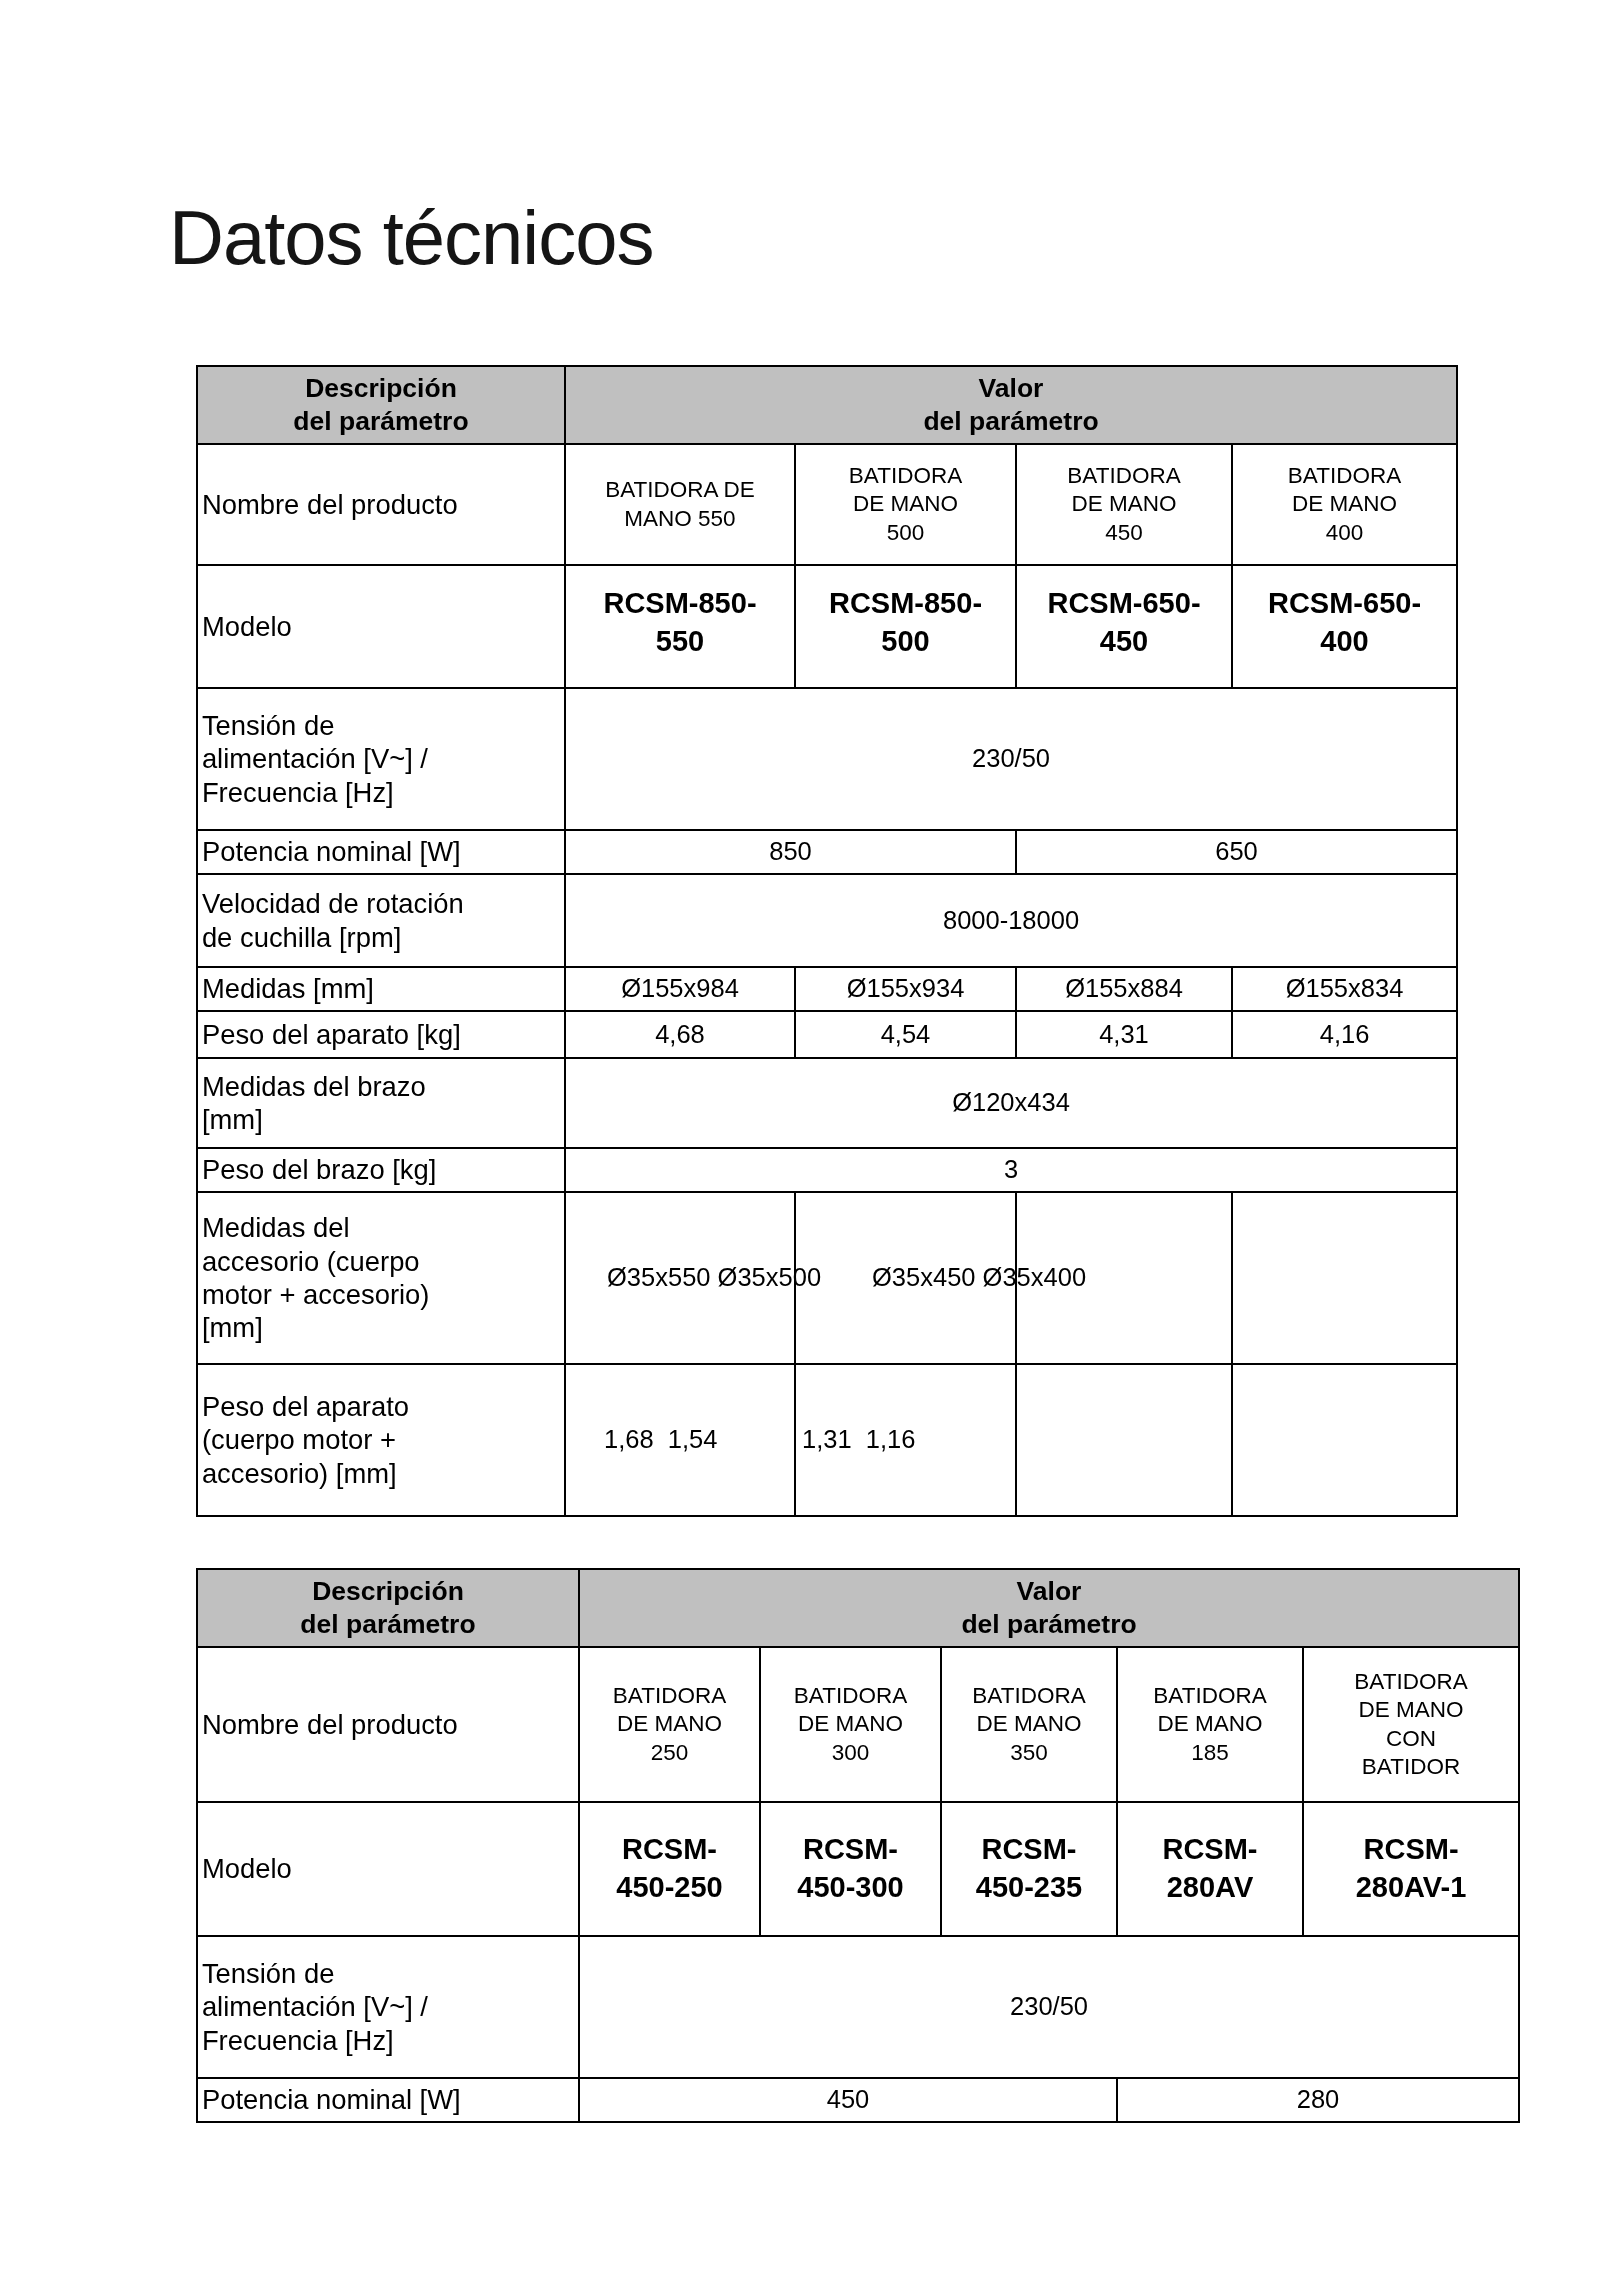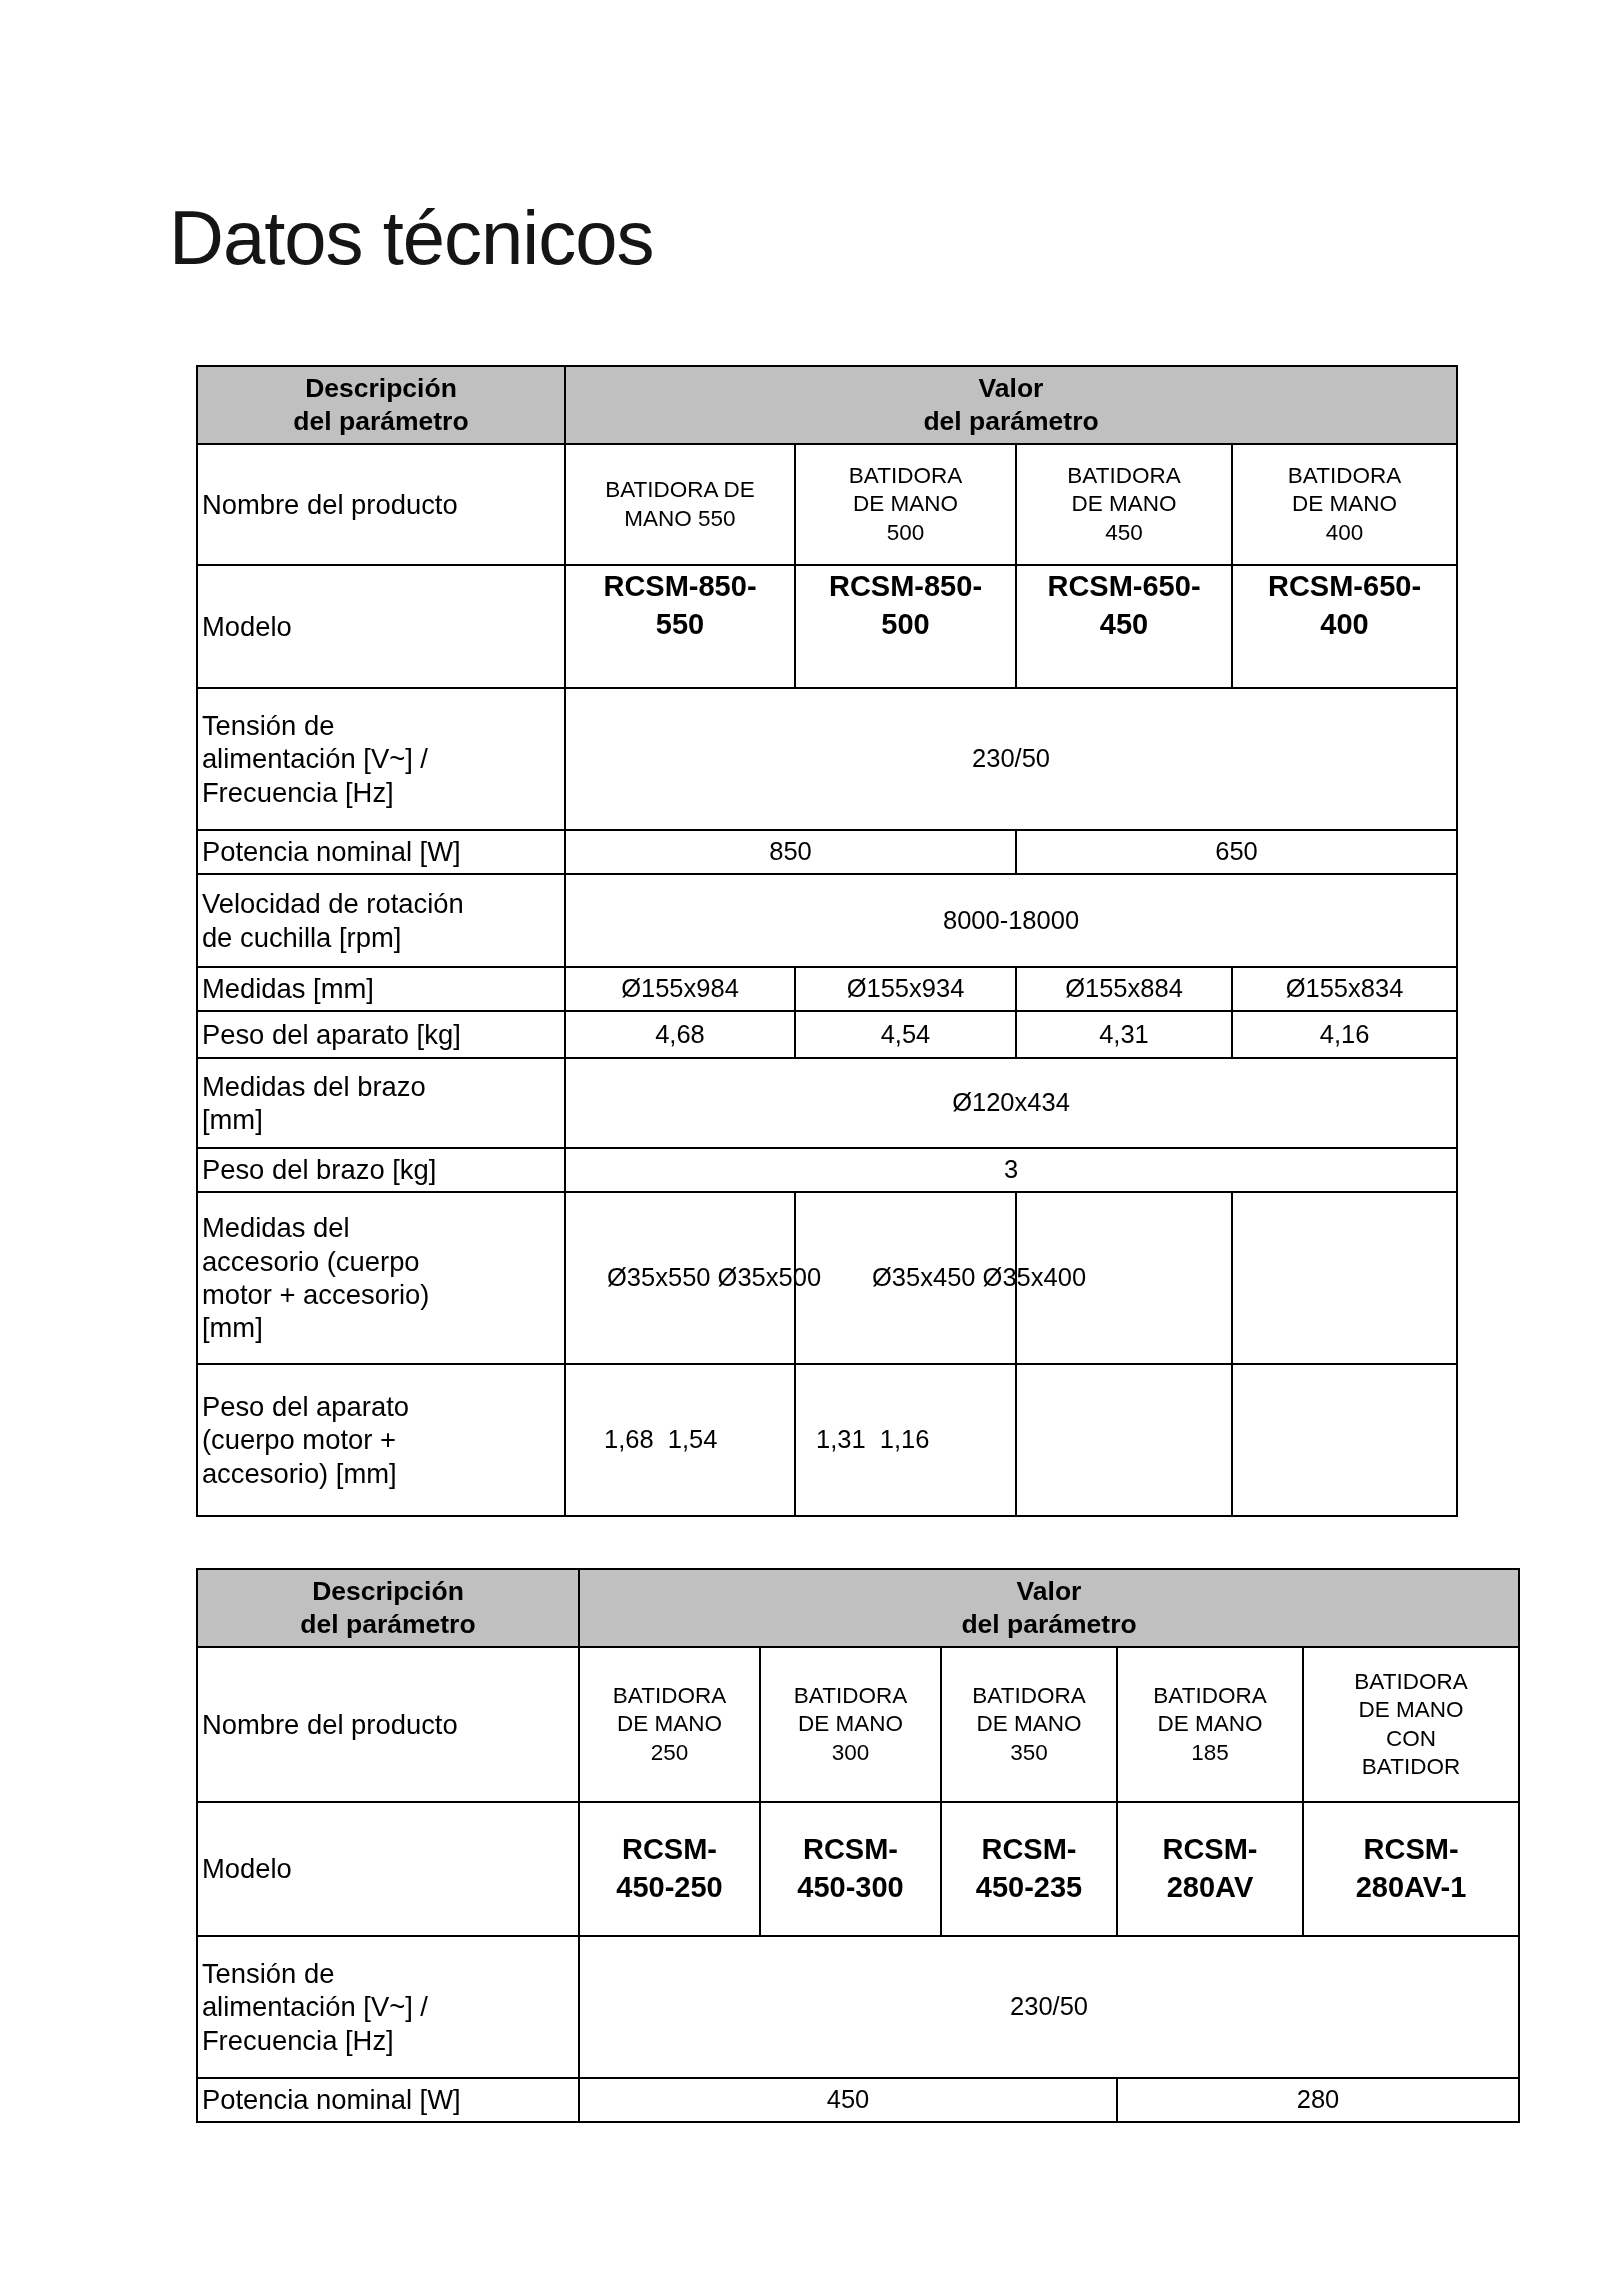--- a/index.html
+++ b/index.html
@@ -47,21 +47,21 @@
   }
   .lbl {
     text-align: left;
     padding: 5.9px 9.8px 5.9px 13.7px;
     font-size: 27.4px;
     line-height: 1.22;
   }
   .val { text-align: center; font-size: 25.5px; line-height: 1.25; }
   .val.small { font-size: 22.5px; line-height: 1.25; }
   .val.modelo { font-size: 29px; font-weight: bold; line-height: 1.3; }
-  .t1 .val.modelo { vertical-align: top; padding-top: 2px; }
+  .t1 .val.modelo { vertical-align: top; padding-top: 19px; }
   .val.of {
     white-space: nowrap;
     text-align: left;
     font-size: 25.5px;
     margin-left: 44px;
   }
 </style>
 </head>
 <body>
 
@@ -156,21 +156,21 @@
       <td class="val of" style="padding-left:41px">Ø35x550 Ø35x500</td>
       <td class="val of" style="padding-left:76px">Ø35x450 Ø35x400</td>
       <td class="val of"></td>
       <td class="val of"></td>
     </tr>
     <tr style="height:152px">
       <td class="lbl">Peso del aparato
 (cuerpo motor +
 accesorio) [mm]</td>
       <td class="val of" style="padding-left:38px">1,68&nbsp;&nbsp;1,54</td>
-      <td class="val of" style="padding-left:20px">1,31&nbsp;&nbsp;1,16</td>
+      <td class="val of" style="padding-left:6px">1,31&nbsp;&nbsp;1,16</td>
       <td class="val of"></td>
       <td class="val of"></td>
     </tr>
   </tbody>
     </table>
 
   <table class="t t2">
     <colgroup>
       <col style="width:382px">
         <col style="width:181px">

